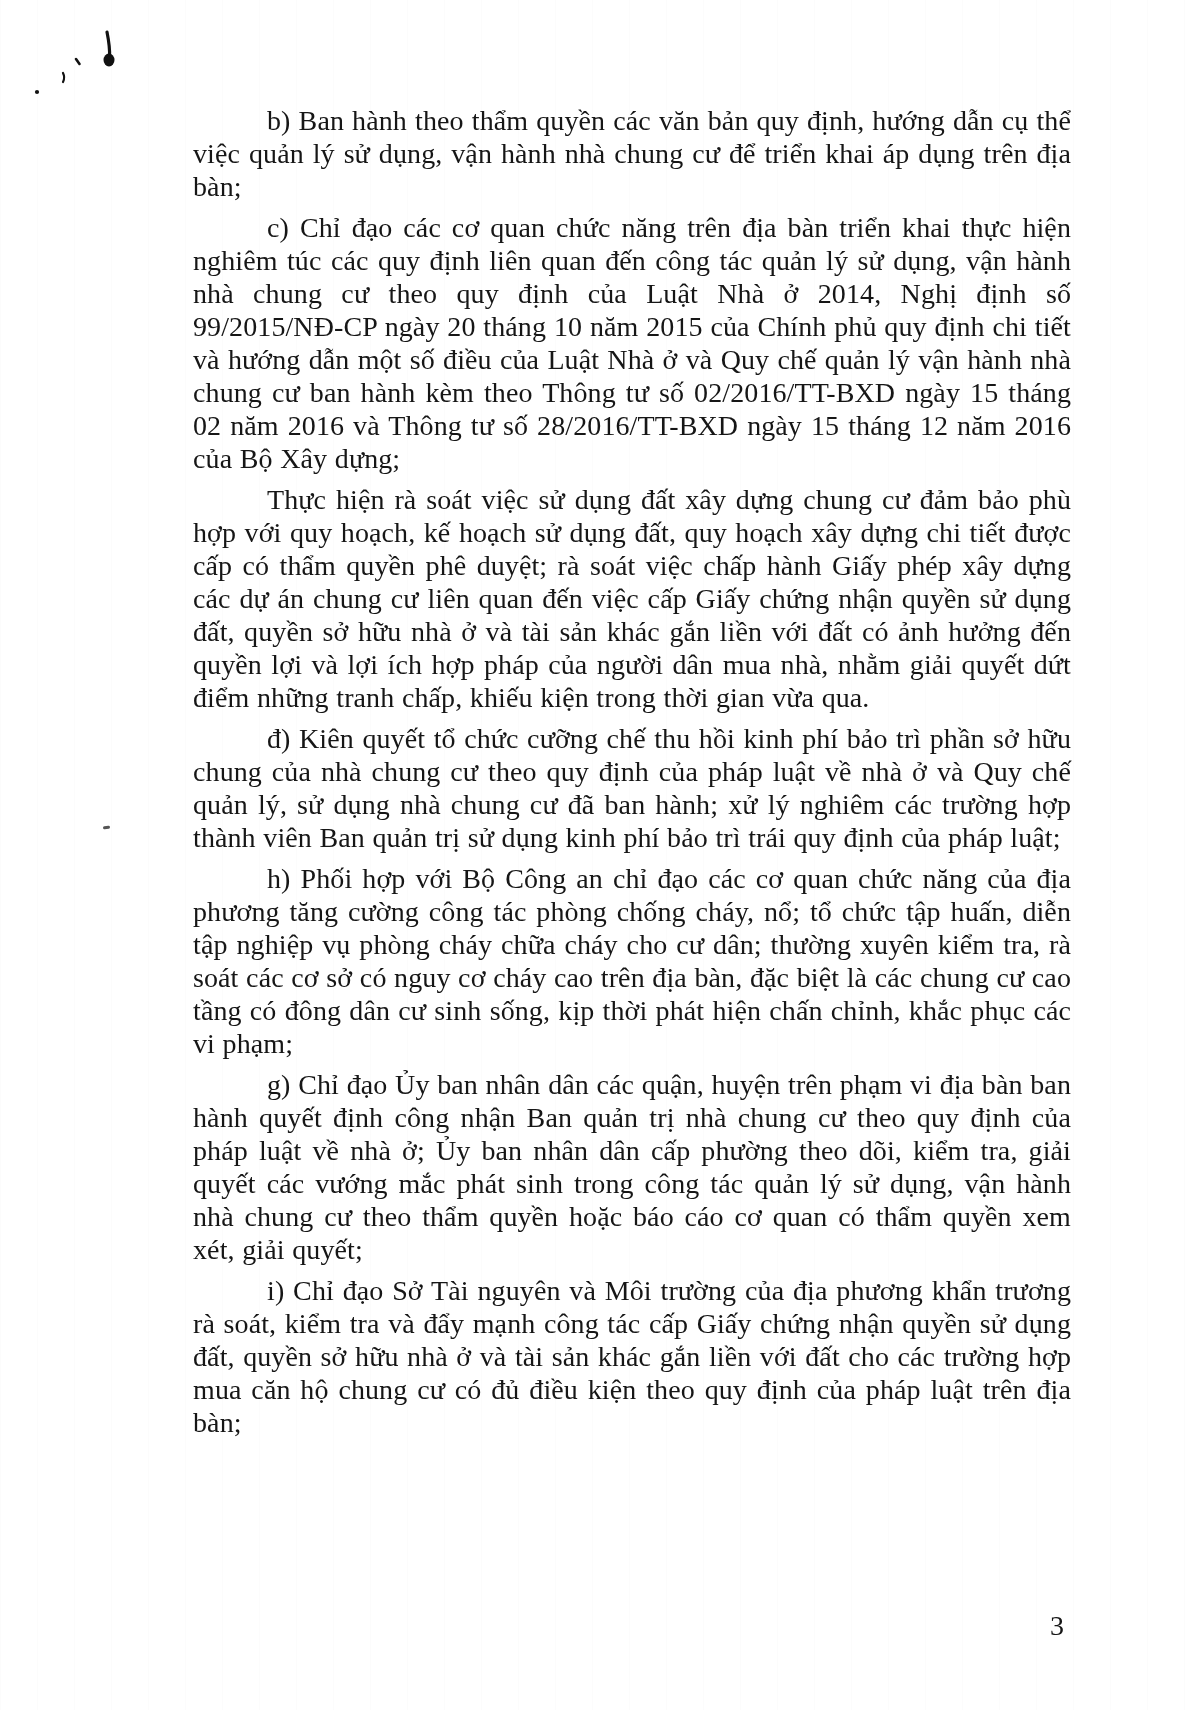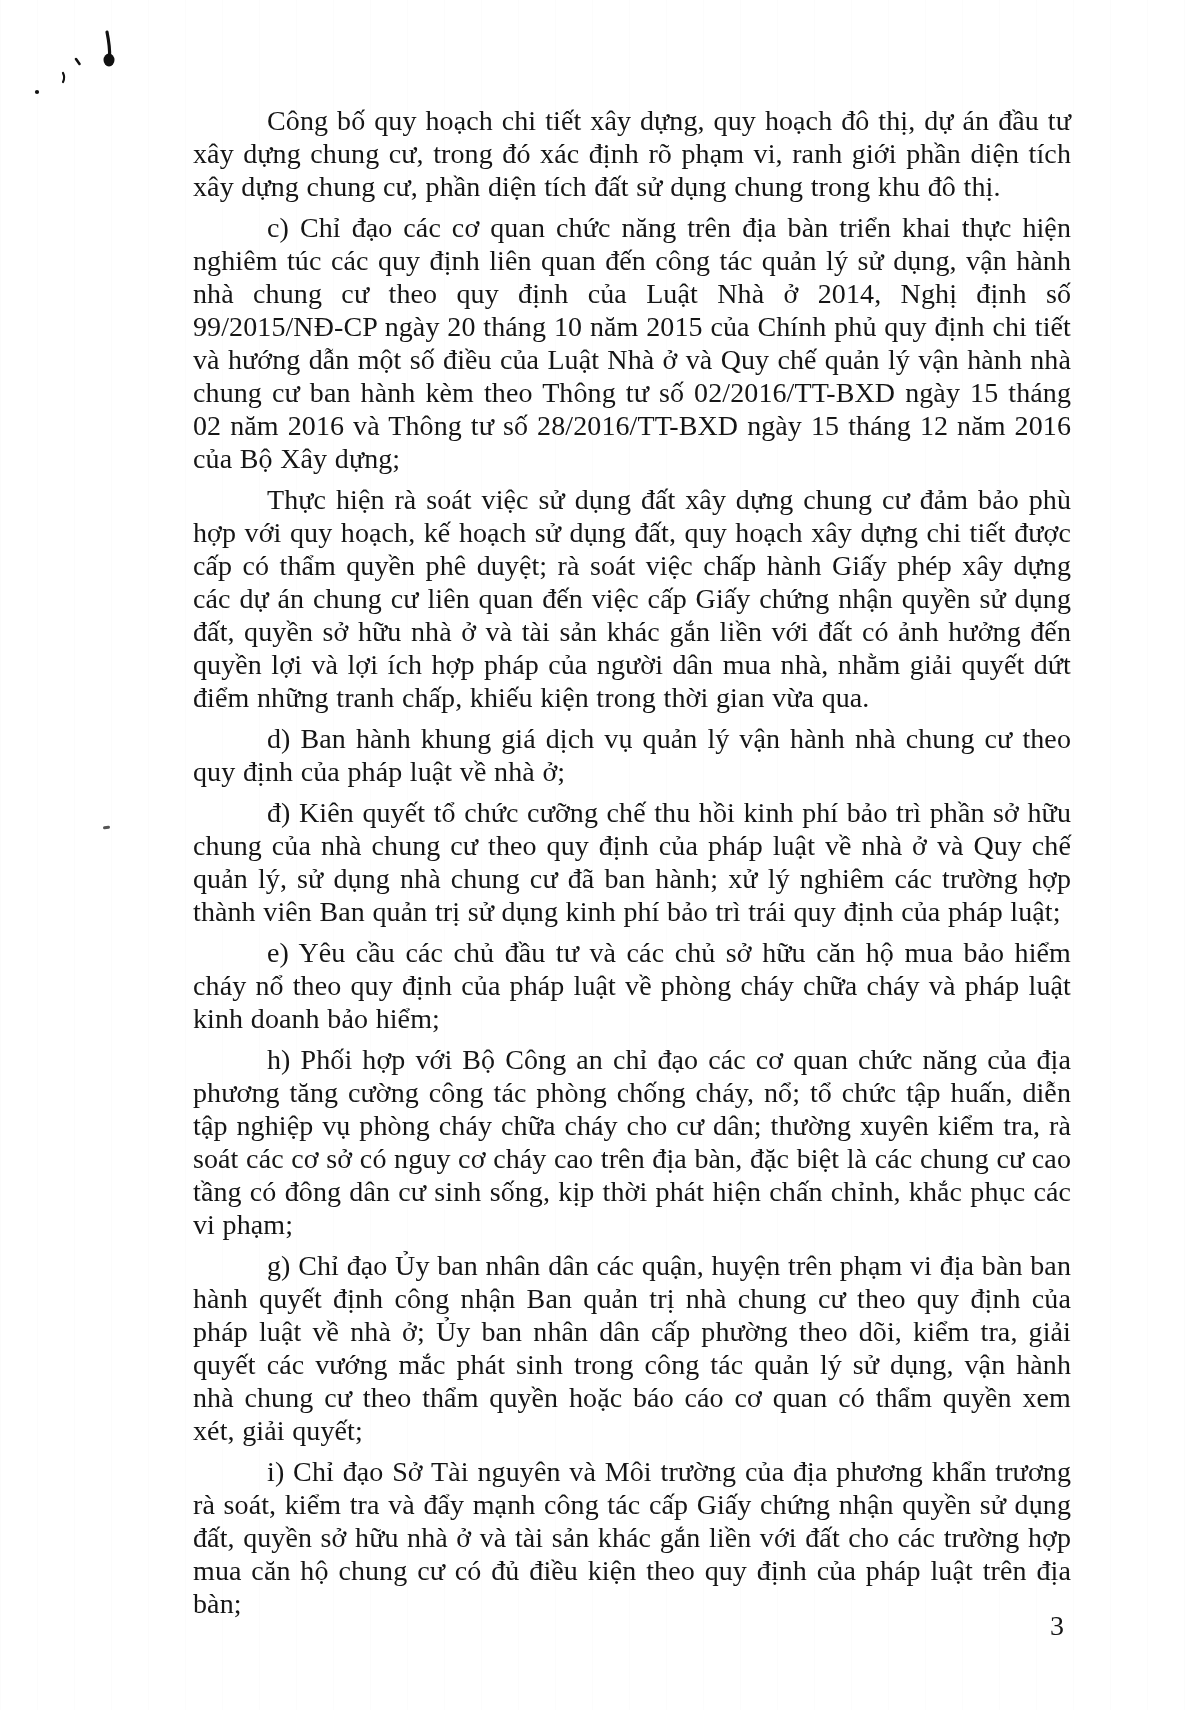--- a/index.html
+++ b/index.html
@@ -75,26 +75,24 @@
     <path d="M79,6 C81,16 82,24 81.5,31" stroke="#111" stroke-width="3.2" fill="none" stroke-linecap="round"></path>
     <ellipse cx="81" cy="34" rx="5.5" ry="6.5" fill="#111"></ellipse>
     <path d="M48,33 l3.5,5" stroke="#111" stroke-width="2.6" stroke-linecap="round"></path>
     <path d="M35,47 c1.5,3 1.5,6 0,9" stroke="#111" stroke-width="2.2" fill="none" stroke-linecap="round"></path>
     <circle cx="9" cy="66" r="2.1" fill="#111"></circle>
   </svg>
 
   <div class="margin-speck"></div>
 
   <main class="text-block">
-      <p class="para">Công bố quy hoạch chi tiết xây dựng, quy hoạch đô thị, dự án đầu tư xây dựng chung cư, trong đó xác định rõ phạm vi, ranh giới phần diện tích xây dựng chung cư, phần diện tích đất sử dụng chung trong khu đô thị.</p>
+      <p class="para">b) Ban hành theo thẩm quyền các văn bản quy định, hướng dẫn cụ thể việc quản lý sử dụng, vận hành nhà chung cư để triển khai áp dụng trên địa bàn;</p>
       <p class="para">c) Chỉ đạo các cơ quan chức năng trên địa bàn triển khai thực hiện nghiêm túc các quy định liên quan đến công tác quản lý sử dụng, vận hành nhà chung cư theo quy định của Luật Nhà ở 2014, Nghị định số 99/2015/NĐ-CP ngày 20 tháng 10 năm 2015 của Chính phủ quy định chi tiết và hướng dẫn một số điều của Luật Nhà ở và Quy chế quản lý vận hành nhà chung cư ban hành kèm theo Thông tư số 02/2016/TT-BXD ngày 15 tháng 02 năm 2016 và Thông tư số 28/2016/TT-BXD ngày 15 tháng 12 năm 2016 của Bộ Xây dựng;</p>
       <p class="para">Thực hiện rà soát việc sử dụng đất xây dựng chung cư đảm bảo phù hợp với quy hoạch, kế hoạch sử dụng đất, quy hoạch xây dựng chi tiết được cấp có thẩm quyền phê duyệt; rà soát việc chấp hành Giấy phép xây dựng các dự án chung cư liên quan đến việc cấp Giấy chứng nhận quyền sử dụng đất, quyền sở hữu nhà ở và tài sản khác gắn liền với đất có ảnh hưởng đến quyền lợi và lợi ích hợp pháp của người dân mua nhà, nhằm giải quyết dứt điểm những tranh chấp, khiếu kiện trong thời gian vừa qua.</p>
-      <p class="para">d) Ban hành khung giá dịch vụ quản lý vận hành nhà chung cư theo quy định của pháp luật về nhà ở;</p>
       <p class="para">đ) Kiên quyết tổ chức cưỡng chế thu hồi kinh phí bảo trì phần sở hữu chung của nhà chung cư theo quy định của pháp luật về nhà ở và Quy chế quản lý, sử dụng nhà chung cư đã ban hành; xử lý nghiêm các trường hợp thành viên Ban quản trị sử dụng kinh phí bảo trì trái quy định của pháp luật;</p>
-      <p class="para">e) Yêu cầu các chủ đầu tư và các chủ sở hữu căn hộ mua bảo hiểm cháy nổ theo quy định của pháp luật về phòng cháy chữa cháy và pháp luật kinh doanh bảo hiểm;</p>
       <p class="para">h) Phối hợp với Bộ Công an chỉ đạo các cơ quan chức năng của địa phương tăng cường công tác phòng chống cháy, nổ; tổ chức tập huấn, diễn tập nghiệp vụ phòng cháy chữa cháy cho cư dân; thường xuyên kiểm tra, rà soát các cơ sở có nguy cơ cháy cao trên địa bàn, đặc biệt là các chung cư cao tầng có đông dân cư sinh sống, kịp thời phát hiện chấn chỉnh, khắc phục các vi phạm;</p>
       <p class="para">g) Chỉ đạo Ủy ban nhân dân các quận, huyện trên phạm vi địa bàn ban hành quyết định công nhận Ban quản trị nhà chung cư theo quy định của pháp luật về nhà ở; Ủy ban nhân dân cấp phường theo dõi, kiểm tra, giải quyết các vướng mắc phát sinh trong công tác quản lý sử dụng, vận hành nhà chung cư theo thẩm quyền hoặc báo cáo cơ quan có thẩm quyền xem xét, giải quyết;</p>
       <p class="para">i) Chỉ đạo Sở Tài nguyên và Môi trường của địa phương khẩn trương rà soát, kiểm tra và đẩy mạnh công tác cấp Giấy chứng nhận quyền sử dụng đất, quyền sở hữu nhà ở và tài sản khác gắn liền với đất cho các trường hợp mua căn hộ chung cư có đủ điều kiện theo quy định của pháp luật trên địa bàn;</p>
     </main>
 
   <div class="page-number">3</div>
 
 </div>
 
 </body></html>

